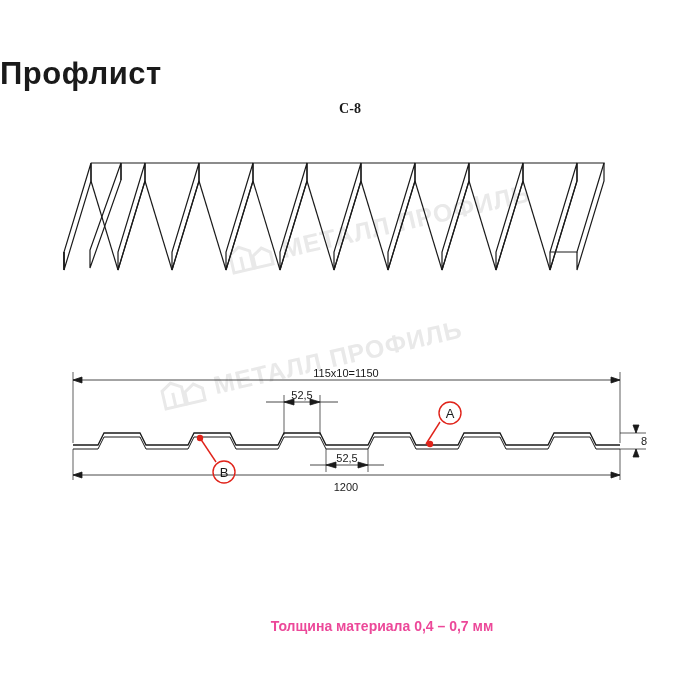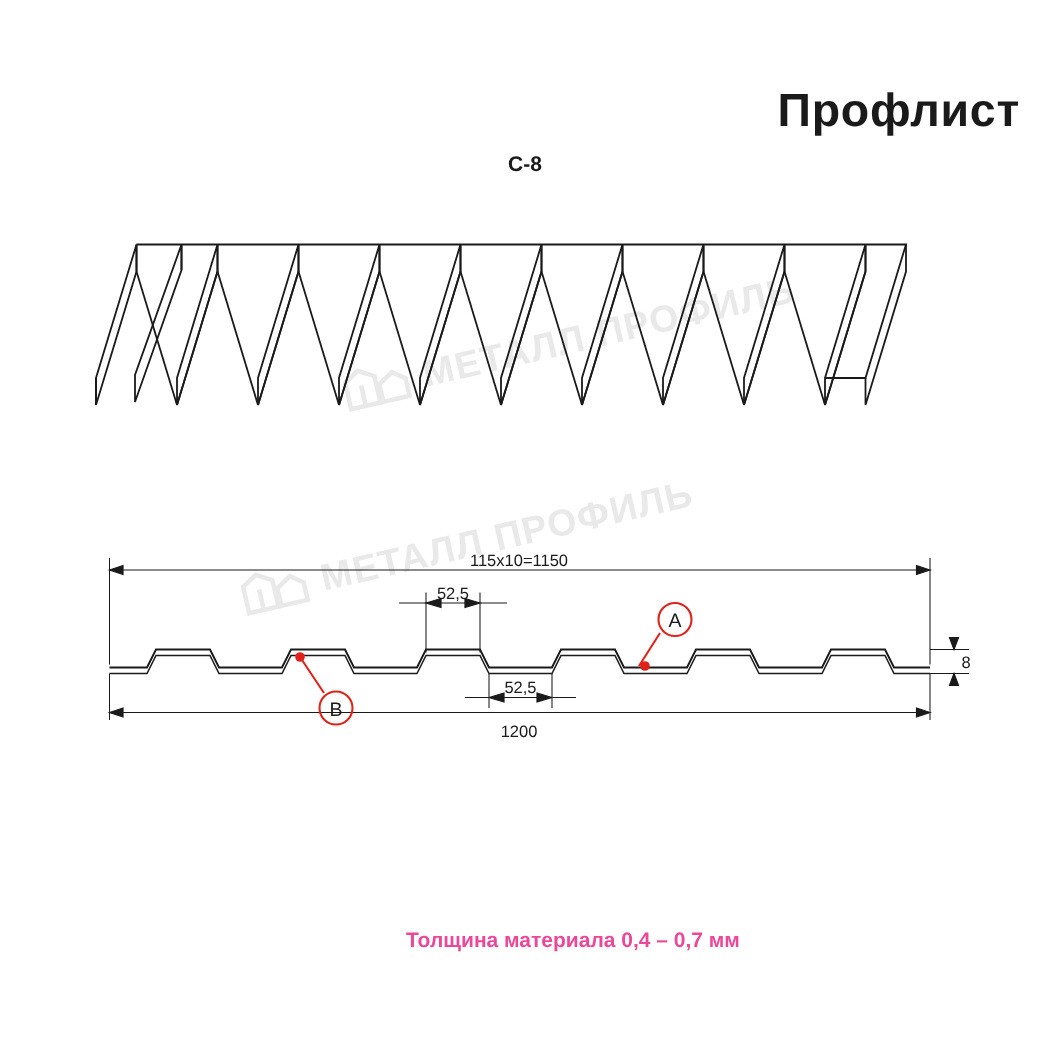--- a/index.html
+++ b/index.html
@@ -18,35 +18,36 @@
   .page {
     position: relative;
     width: 700px;
     height: 700px;
   }
   .title {
     position: absolute;
     top: 56px;
     left: 0;
     width: 680px;
-    text-align: right;
+    text-align: left;
     font-size: 31px;
     font-weight: bold;
     letter-spacing: 0.5px;
     color: #1a1a1a;
   }
   .subtitle {
     position: absolute;
     top: 101px;
     left: 0;
     width: 700px;
     text-align: center;
     font-size: 14px;
     font-weight: bold;
     color: #1a1a1a;
+    font-family: Liberation Serif, serif;
   }
   .iso-wrap {
     position: absolute;
     top: 140px;
     left: 60px;
     width: 580px;
     height: 180px;
   }
   .section-wrap {
     position: absolute;

